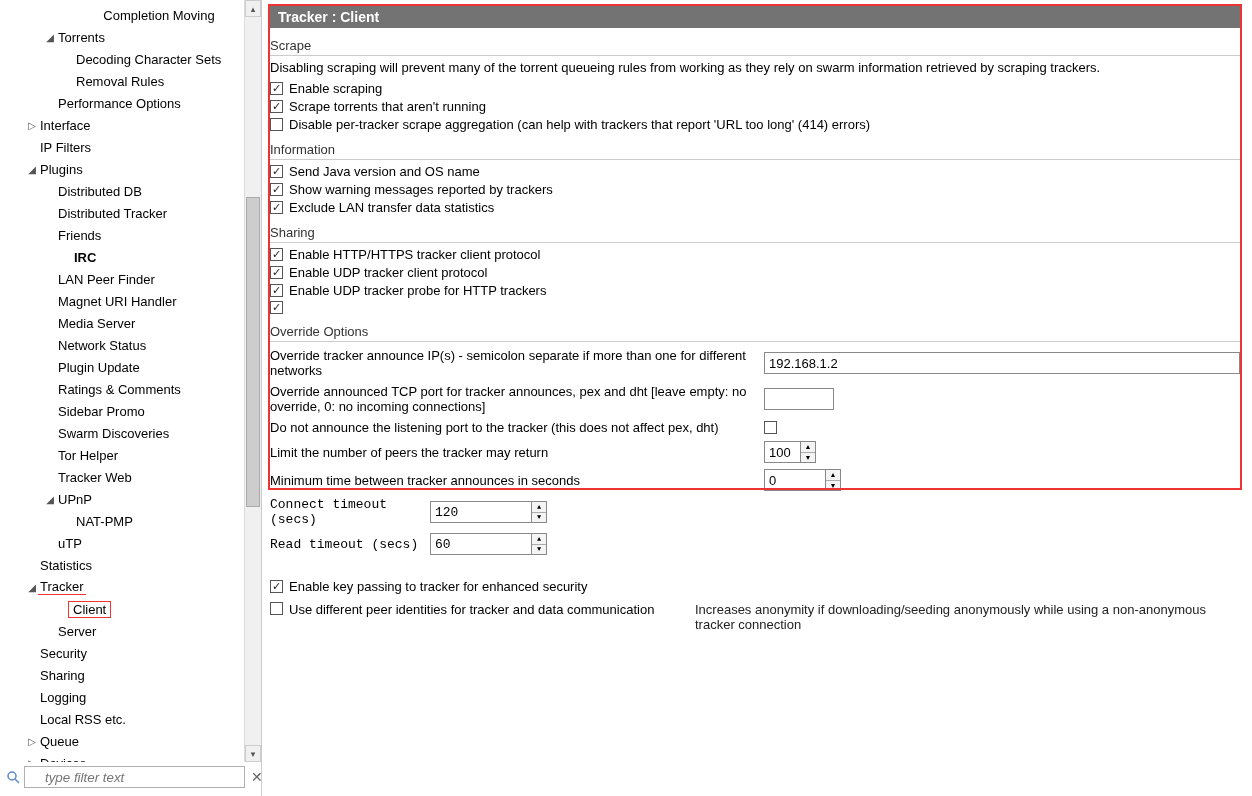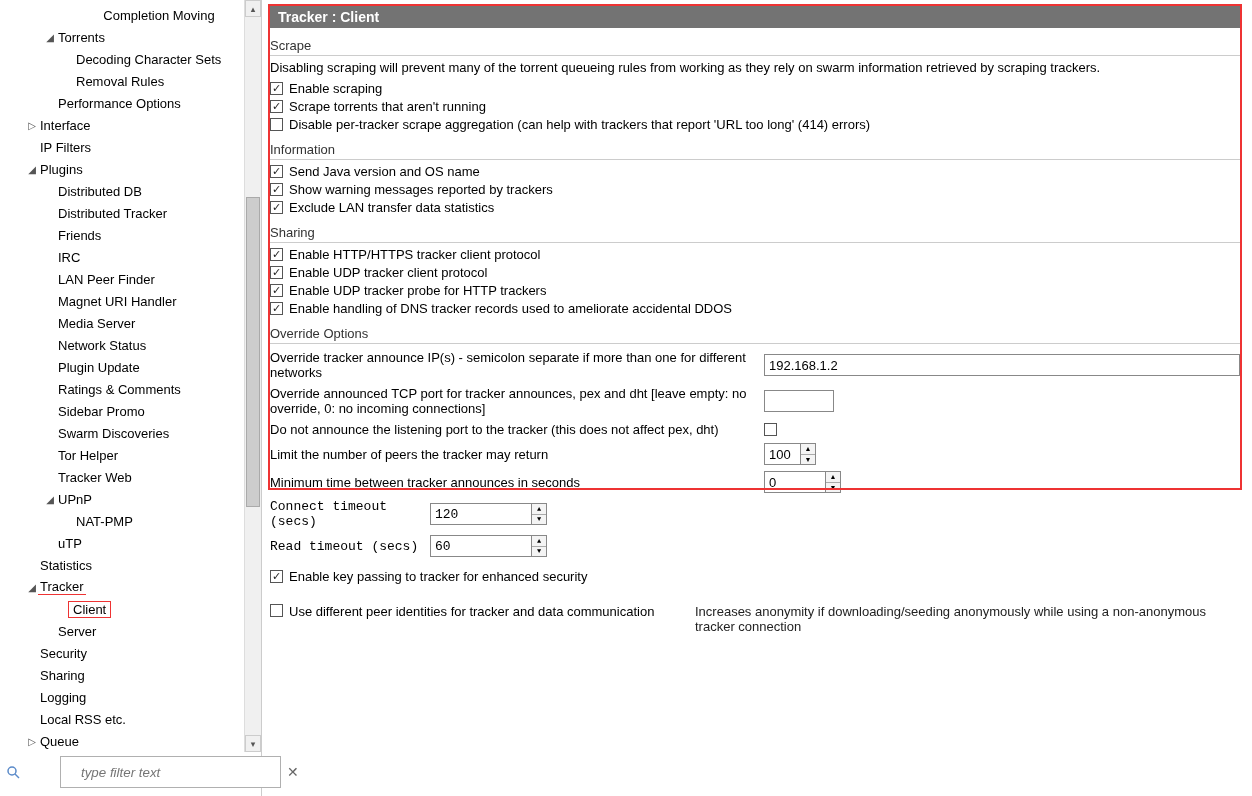--- a/index.html
+++ b/index.html
@@ -56,25 +56,24 @@
     gap: 4px;
   }
   .search-icon {
     width: 16px; height: 16px;
     display: flex; align-items: center; justify-content: center;
     color: #5a8ac9;
   }
   .search-input {
     flex: 1;
     border: 1px solid #b0b0b0;
-    height: 32px;
+    height: 22px;
     padding: 0 20px;
     color: #888;
     font-style: italic;
-    margin-left: 36px;
   }
   .clear-x { color: #666; cursor: pointer; font-size: 14px; padding: 0 2px;}
   .vscroll {
     width: 17px;
     border-left: 1px solid #ddd;
     display: flex;
     flex-direction: column;
     background: #f0f0f0;
   }
   .vscroll .arrow {
@@ -240,21 +239,21 @@
           <span class="label">Distributed DB</span>
         </div>
         <div class="tree-item" style="padding-left: 44px;">
           <span class="twist"></span>
           <span class="label">Distributed Tracker</span>
         </div>
         <div class="tree-item" style="padding-left: 44px; text-align: right;">
           <span class="twist"></span>
           <span class="label">Friends</span>
         </div>
-        <div class="tree-item" style="padding-left: 44px;">
+        <div class="tree-item" style="padding-left: 60px; font-weight: bold;">
           <span class="twist"></span>
           <span class="label">IRC</span>
         </div>
         <div class="tree-item" style="padding-left: 44px;">
           <span class="twist"></span>
           <span class="label">LAN Peer Finder</span>
         </div>
         <div class="tree-item" style="padding-left: 44px;">
           <span class="twist"></span>
           <span class="label">Magnet URI Handler</span>
@@ -410,21 +409,20 @@
       <div class="cb-row">
           <span class="cb checked"></span>
           <span>Enable UDP tracker client protocol</span>
         </div>
       <div class="cb-row">
           <span class="cb checked"></span>
           <span>Enable UDP tracker probe for HTTP trackers</span>
         </div>
       <div class="cb-row">
           <span class="cb checked"></span>
-          <span>Enable handling of DNS tracker records used to ameliorate accidental DDOS</span>
         </div>
     </div>
 
     <div class="section">
       <div class="section-title">Override Options</div>
 
       <div class="two-col">
         <div class="left">Override tracker announce IP(s) - semicolon separate if more than one for different networks</div>
         <input class="input-text" style="flex: 1 1 0%;" value="192.168.1.2">
       </div>
@@ -477,26 +475,26 @@
       <span class="lbl">Read timeout (secs)</span>
       <span class="spinner">
         <input style="width: 100px;" value="60">
         <span class="spin-btns">
             <div>▲</div>
             <div>▼</div>
           </span>
       </span>
     </div>
 
-    <div class="cb-row" style="margin-top:12px;">
+    <div class="cb-row" style="margin-top:24px;">
       <span class="cb checked"></span>
       <span>Enable key passing to tracker for enhanced security</span>
     </div>
 
-    <div class="cb-row" style="margin-top:20px; align-items:flex-start;justify-content:space-between;">
+    <div class="cb-row" style="margin-top:8px; align-items:flex-start;justify-content:space-between;">
       <span class="cb"></span>
       <span style="width:400px;">Use different peer identities for tracker and data communication</span>
       <span style="flex:1; color:#222;">Increases anonymity if downloading/seeding anonymously while using a non-anonymous tracker connection</span>
     </div>
 
   </div>
   <div class="redbox"></div>
 </div>
 
 </body></html>

